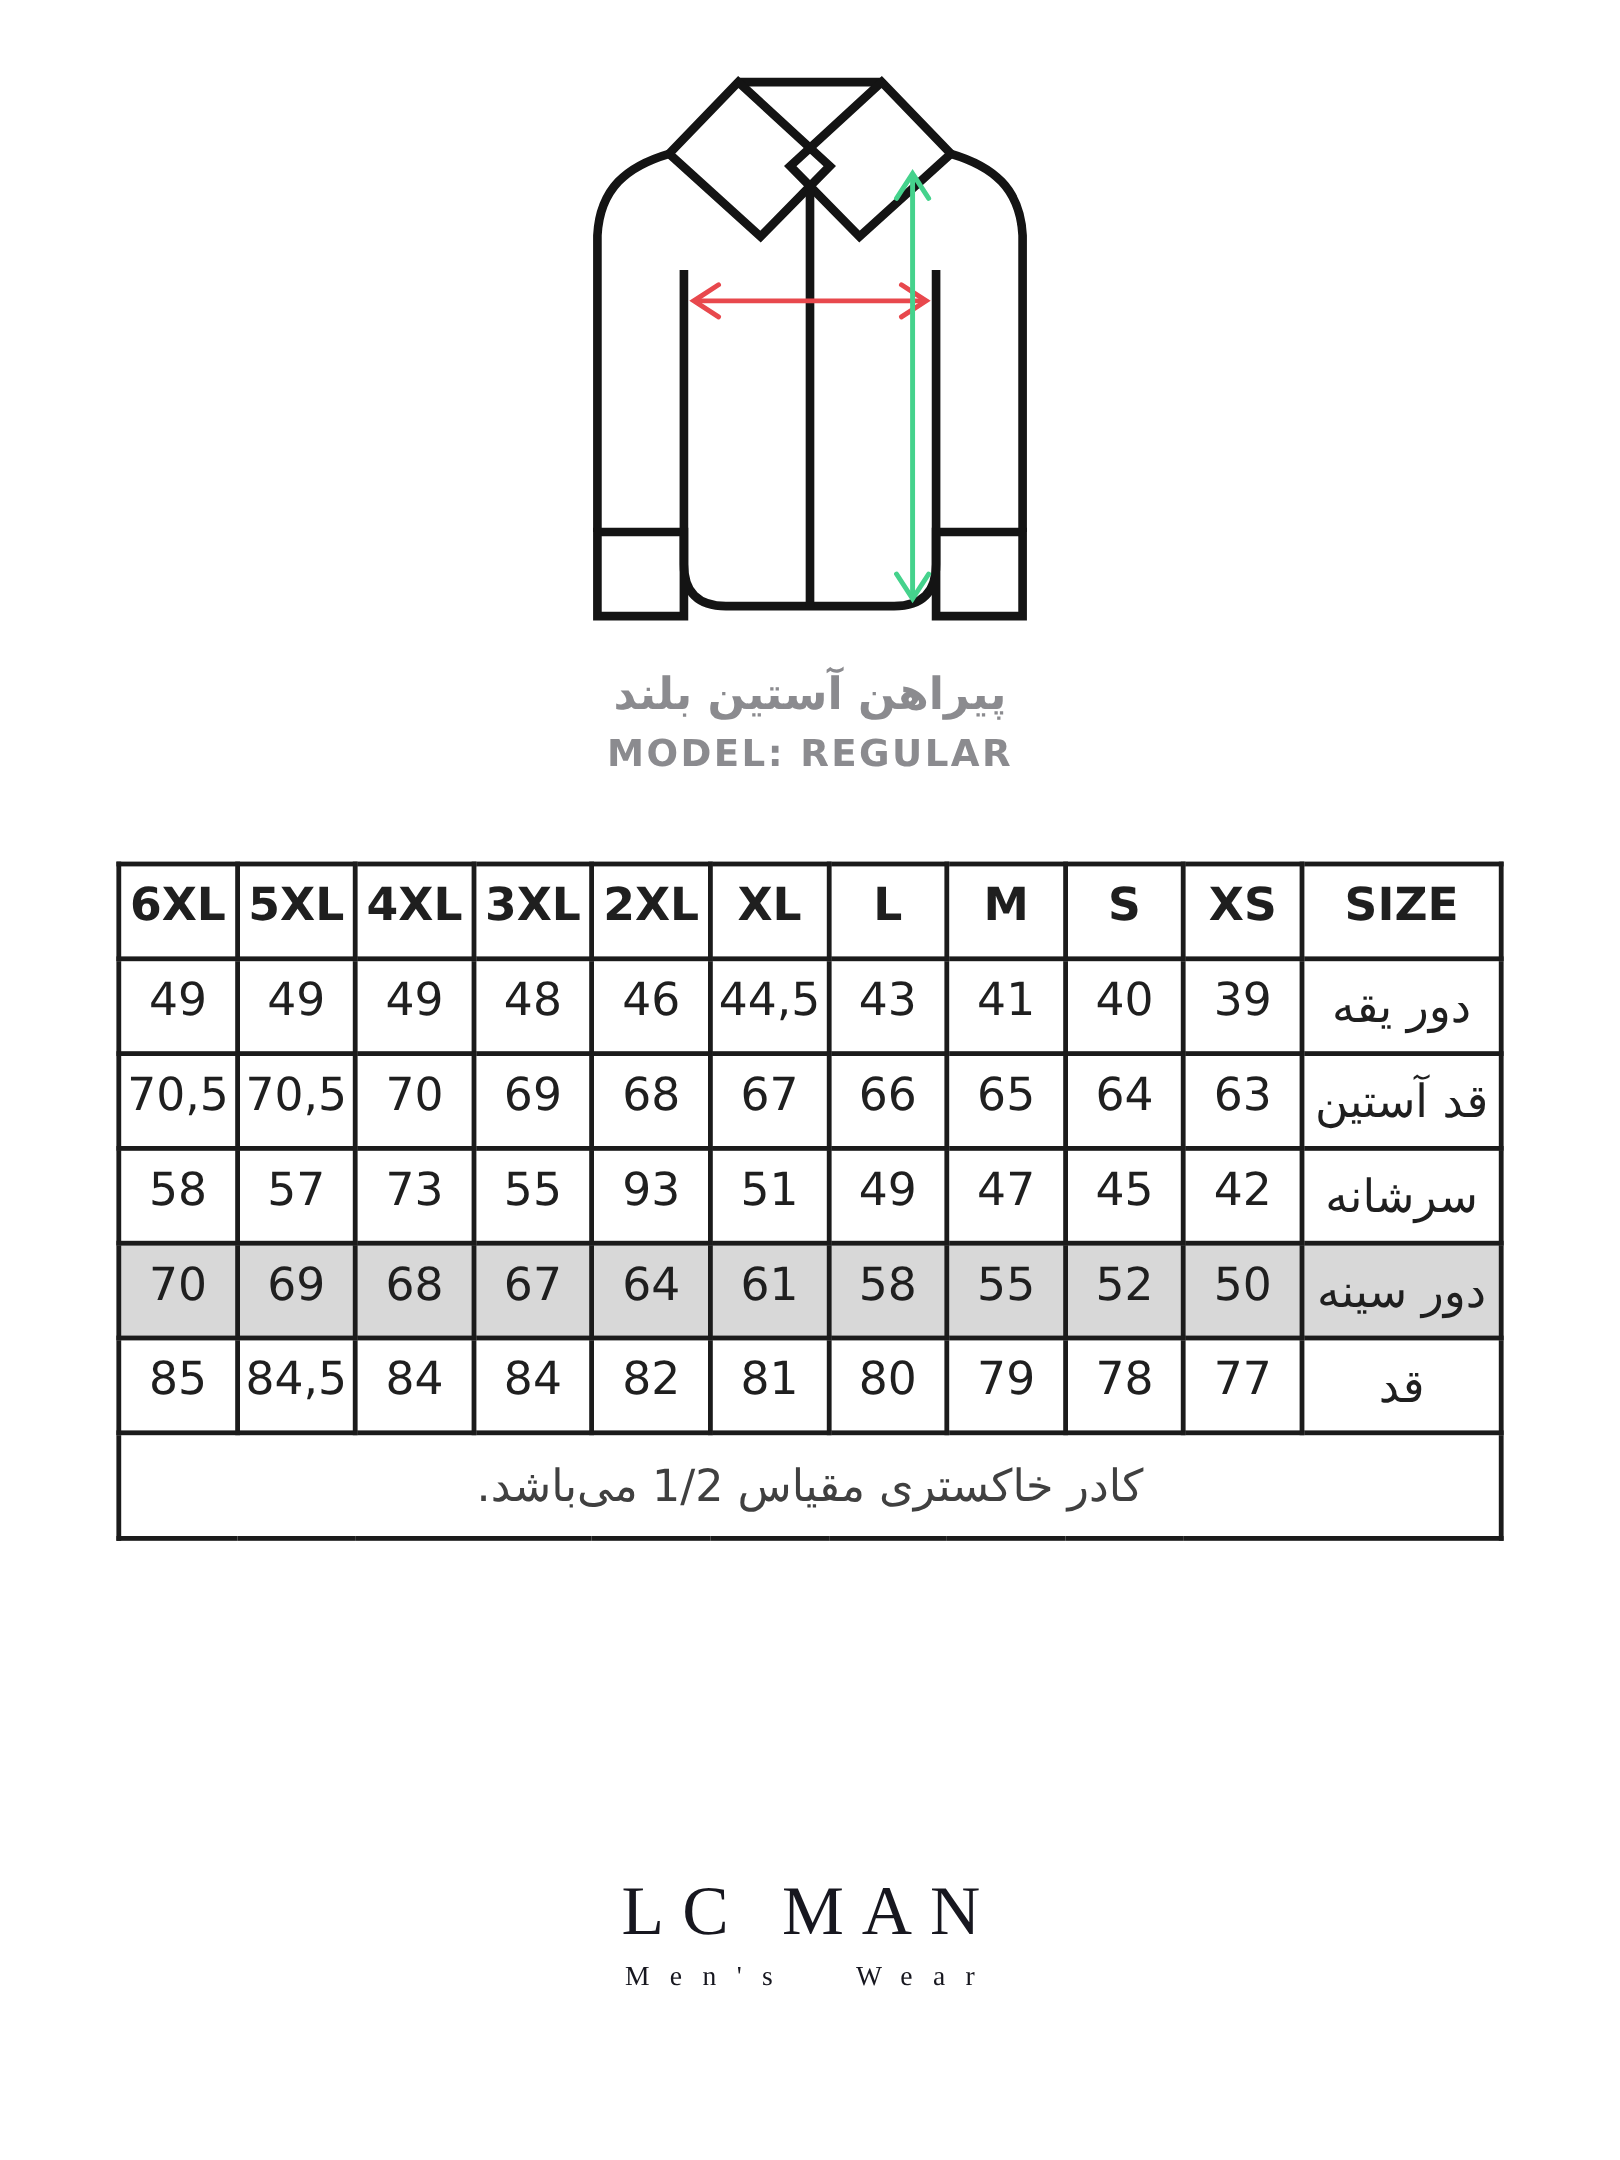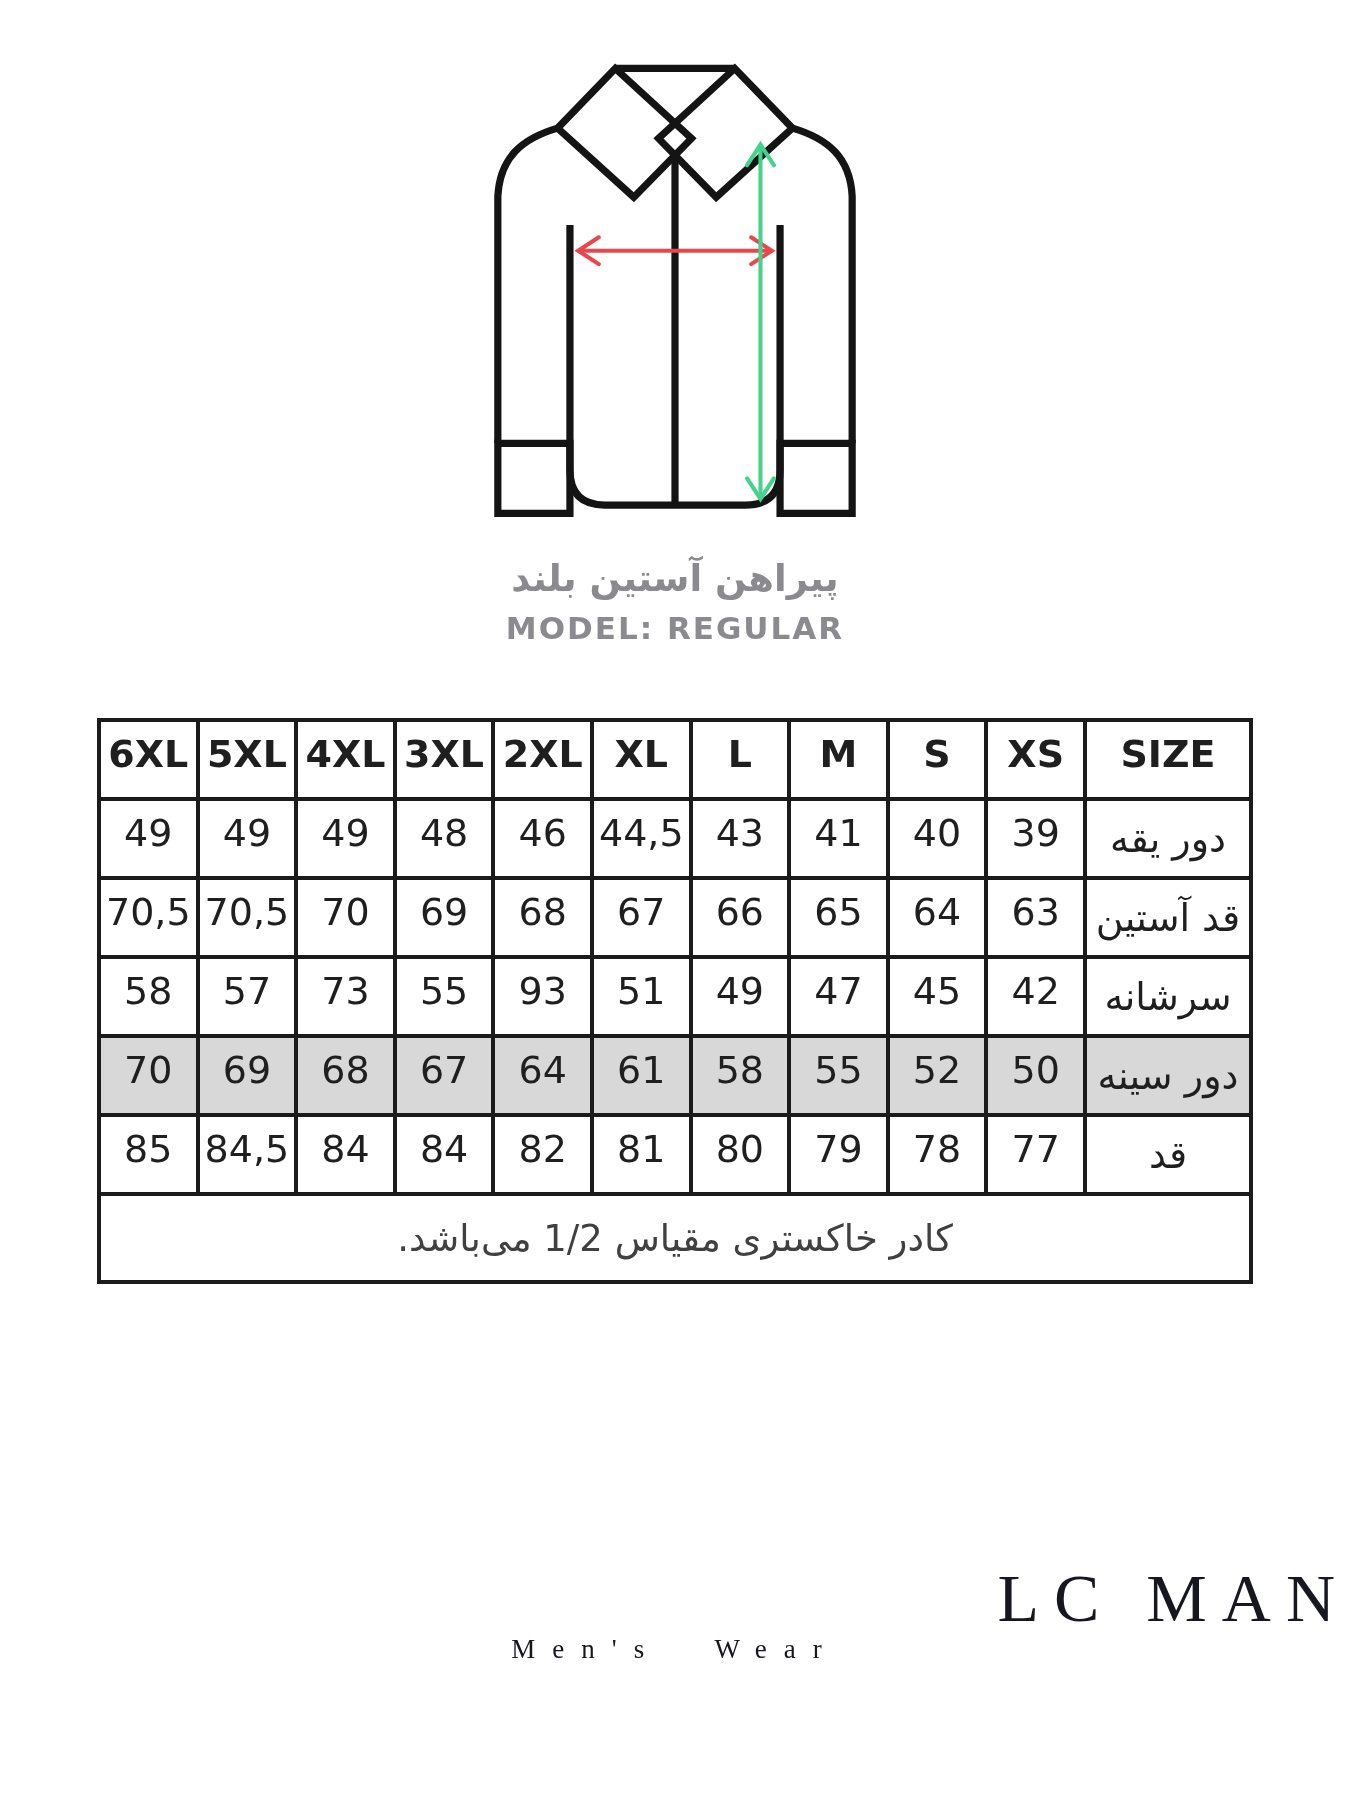--- a/index.html
+++ b/index.html
@@ -33,22 +33,22 @@
   #size-table th:last-child{width:166px;}
   #size-table th{font-weight:700;}
   .label-cell{font-size:33px;padding-top:16px !important;}
   .row-chest td{background:var(--row_bg);color:var(--red);}
   .row-green td{color:var(--green);}
   #size-table tfoot td{
     height:88px;vertical-align:middle;padding:0 20px;font-size:37px;color:#404040;
   }
   .logo{margin-top:280px;text-align:center;color:var(--logo);
         font-family:"Liberation Serif",serif;}
-  .logo-main{font-size:68px;letter-spacing:15px;line-height:1;text-align:right;}
-  .logo-sub{font-size:27px;letter-spacing:17px;word-spacing:30px;margin-top:2px;}
+  .logo-main{font-size:58px;letter-spacing:15px;line-height:1;}
+  .logo-sub{font-size:23px;letter-spacing:17px;word-spacing:30px;margin-top:12px;}
 </style>
 </head>
 <body>
 
 <svg class="shirt" width="412" height="469" viewBox="0 0 400 455" fill="none" stroke="#141414" stroke-width="7" stroke-linejoin="miter">
   <g>
     <path d="M142,8 L258,8"></path>
     <path d="M142,8 L86,66 L160,133 L216,76 Z"></path>
     <path d="M258,8 L314,66 L240,133 L184,76 Z"></path>
   </g>

